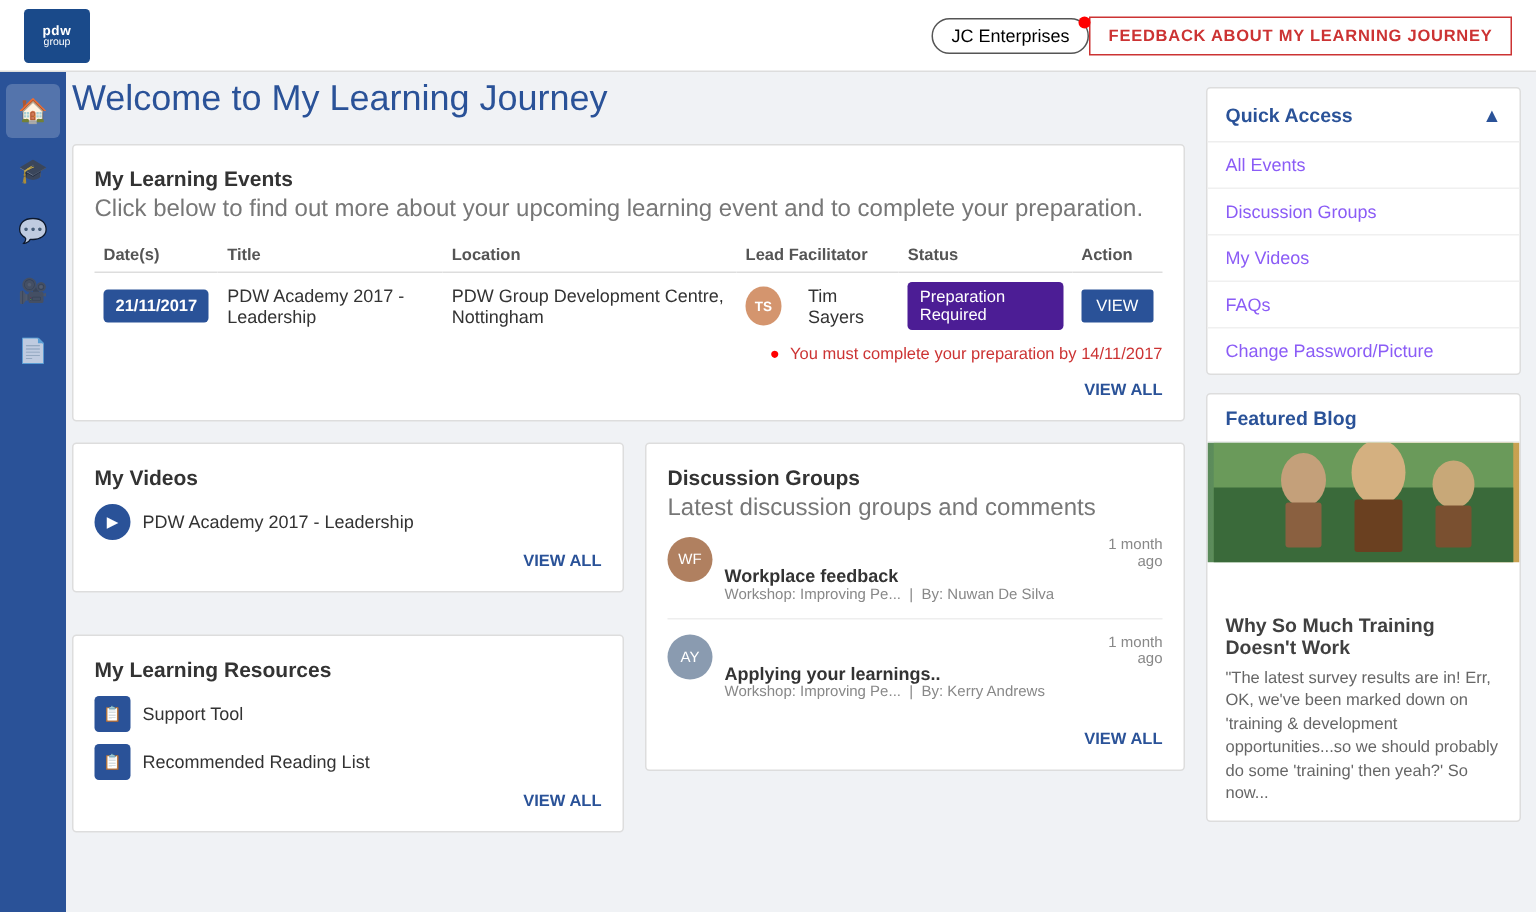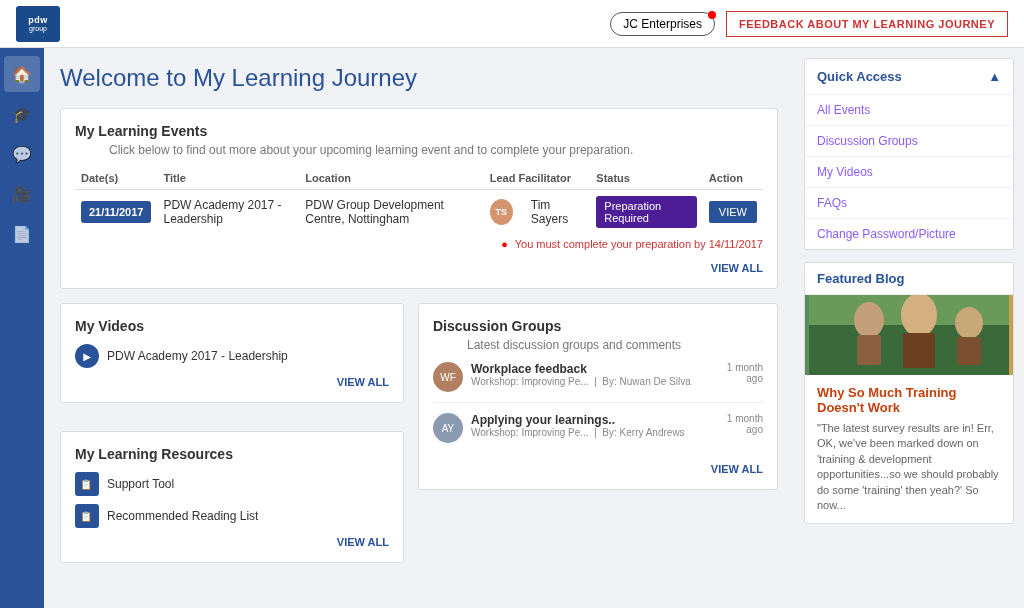--- a/index.html
+++ b/index.html
@@ -4,48 +4,48 @@
   <style>
     * { box-sizing: border-box; margin: 0; padding: 0; }
     body { font-family: Arial, sans-serif; font-size: 13px; background: #f0f2f5; color: #333; display: flex; flex-direction: column; height: 608px; overflow: hidden; }
 
     
     .header { background: #fff; height: 48px; display: flex; align-items: center; justify-content: space-between; padding: 0 16px; border-bottom: 1px solid #ddd; flex-shrink: 0; }
     .header-logo { display: flex; align-items: center; gap: 6px; justify-content: flex-end; }
     .logo-box { width: 44px; height: 36px; background: #1a4a8a; display: flex; flex-direction: column; align-items: center; justify-content: center; border-radius: 3px; }
     .logo-text { color: #fff; font-size: 9px; font-weight: bold; letter-spacing: 0.5px; }
     .logo-sub { color: #fff; font-size: 7px; }
-    .header-right { display: flex; align-items: center; gap: 11px; }
+    .header-right { display: flex; align-items: center; gap: 0; }
     .enterprise-btn { border: 1.5px solid #555; border-radius: 16px; padding: 4px 12px; font-size: 12px; background: #fff; cursor: pointer; display: flex; align-items: center; gap: 4px; position: relative; }
     .enterprise-btn .dot { width: 8px; height: 8px; background: red; border-radius: 50%; position: absolute; top: -2px; right: -2px; }
     .user-info { display: flex; align-items: center; gap: 8px; font-size: 13px; }
     .avatar-circle { width: 30px; height: 30px; border-radius: 50%; background: #c8a882; display: flex; align-items: center; justify-content: center; font-size: 11px; font-weight: bold; color: #fff; overflow: hidden; }
     .chevron-down { font-size: 10px; color: #666; }
 
     
     .layout { display: flex; flex: 1; overflow: hidden; }
 
     
     .sidebar { width: 44px; background: #2a5298; display: flex; flex-direction: column; align-items: center; padding: 8px 0; gap: 4px; flex-shrink: 0; }
     .sidebar-item { width: 36px; height: 36px; display: flex; align-items: center; justify-content: center; border-radius: 4px; cursor: pointer; color: rgba(255,255,255,0.7); font-size: 16px; }
     .sidebar-item.active { background: rgba(255,255,255,0.2); color: #fff; }
 
     
-    .main { flex: 1; overflow-y: auto; padding: 16px; }
+    .main { flex: 1; overflow-y: auto; padding: 4px; }
 
     
     .right-panel { width: 230px; flex-shrink: 0; padding: 10px; overflow-y: auto; background: #f0f2f5; }
 
     .page-title { font-size: 24px; font-weight: 300; color: #2a5298; margin-bottom: 16px; }
     .feedback-btn { border: 1.5px solid #cc3333; color: #cc3333; background: #fff; padding: 6px 12px; font-size: 11px; font-weight: bold; letter-spacing: 0.5px; cursor: pointer; text-transform: uppercase; }
 
     
     .card { background: #fff; border: 1px solid #ddd; border-radius: 3px; margin-bottom: 14px; padding: 14px; }
     .card-title { font-size: 14px; font-weight: bold; color: #333; margin-bottom: 4px; }
-    .card-subtitle { font-size: 12px; color: #777; margin-bottom: 10px; margin-left: 34px; }
+    .card-subtitle { font-size: 16px; color: #777; margin-bottom: 10px; }
 
     
     .table { width: 100%; border-collapse: collapse; }
     .table th { text-align: left; font-size: 11px; font-weight: bold; color: #555; border-bottom: 1px solid #ddd; padding: 5px 6px; }
     .table td { padding: 6px 6px; font-size: 12px; vertical-align: middle; }
     .table tr.data-row td { border-top: 1px solid #eee; }
     .date-badge { background: #2a5298; color: #fff; padding: 5px 8px; border-radius: 3px; font-size: 11px; font-weight: bold; display: inline-block; }
     .status-badge { background: #4c1d95; color: #fff; padding: 4px 8px; border-radius: 3px; font-size: 11px; font-weight: normal; display: inline-block; }
     .view-btn { background: #2a5298; color: #fff; border: none; padding: 5px 10px; font-size: 11px; font-weight: normal; cursor: pointer; border-radius: 2px; }
     .facilitator-cell { display: flex; align-items: center; gap: 18px; }
@@ -59,38 +59,38 @@
     .video-icon { width: 24px; height: 24px; background: #2a5298; border-radius: 50%; display: flex; align-items: center; justify-content: center; color: #fff; font-size: 10px; }
 
     
     .resource-item { display: flex; align-items: center; gap: 8px; font-size: 12px; margin-bottom: 8px; }
     .resource-icon { width: 24px; height: 24px; background: #2a5298; border-radius: 3px; display: flex; align-items: center; justify-content: center; color: #fff; font-size: 10px; }
 
     
     .discussion-item { display: flex; align-items: flex-start; gap: 8px; margin-bottom: 10px; padding-bottom: 10px; border-bottom: 1px solid #eee; }
     .disc-avatar { width: 30px; height: 30px; border-radius: 50%; background: #b08060; display: flex; align-items: center; justify-content: center; font-size: 10px; color: #fff; flex-shrink: 0; }
     .disc-avatar2 { width: 30px; height: 30px; border-radius: 50%; background: #8a9bb0; display: flex; align-items: center; justify-content: center; font-size: 10px; color: #fff; flex-shrink: 0; }
-    .disc-content { flex: 1; }
+    .disc-content { flex: 1; margin-top: 19px; }
     .disc-title { font-size: 12px; font-weight: bold; color: #333; }
     .disc-sub { font-size: 10px; color: #888; }
     .disc-time { font-size: 10px; color: #888; text-align: right; white-space: nowrap; }
 
     
     .quick-access { background: #fff; border: 1px solid #ddd; border-radius: 3px; margin-bottom: 12px; }
     .qa-header { display: flex; justify-content: space-between; align-items: center; padding: 10px 12px; font-size: 13px; font-weight: bold; color: #2a5298; border-bottom: 1px solid #eee; cursor: pointer; }
     .qa-item { padding: 8px 12px; font-size: 12px; color: #8b5cf6; border-bottom: 1px solid #f0f0f0; cursor: pointer; }
     .qa-item:last-child { border-bottom: none; }
 
     
     .featured-blog { background: #fff; border: 1px solid #ddd; border-radius: 3px; }
     .blog-header { padding: 8px 12px; font-size: 13px; font-weight: bold; color: #2a5298; border-bottom: 1px solid #eee; }
     .blog-image { width: 100%; height: 80px; background: linear-gradient(135deg, #4a8a4a 0%, #6aaa5a 40%, #c8c870 60%, #f0c860 80%, #e8a850 100%); display: flex; align-items: flex-end; overflow: hidden; position: relative; }
     .blog-image-inner { width: 100%; height: 100%; background: linear-gradient(to right, #5a8a5a, #8ab870, #d4c060, #c8a050); }
     .blog-content { padding: 10px 12px; }
-    .blog-title { font-size: 13px; font-weight: bold; color: #c2410c; margin-bottom: 6px; }
+    .blog-title { font-size: 13px; font-weight: bold; color: #404040; margin-bottom: 6px; margin-top: 24px; }
     .blog-excerpt { font-size: 11px; color: #666; line-height: 1.4; }
 
     .two-col-bottom { display: flex; gap: 14px; }
     .left-col { flex: 1; display: flex; flex-direction: column; gap: 14px; }
     .right-col { width: 360px; flex-shrink: 0; }
   </style>
 </head>
 <body>
 
 <div class="header">

